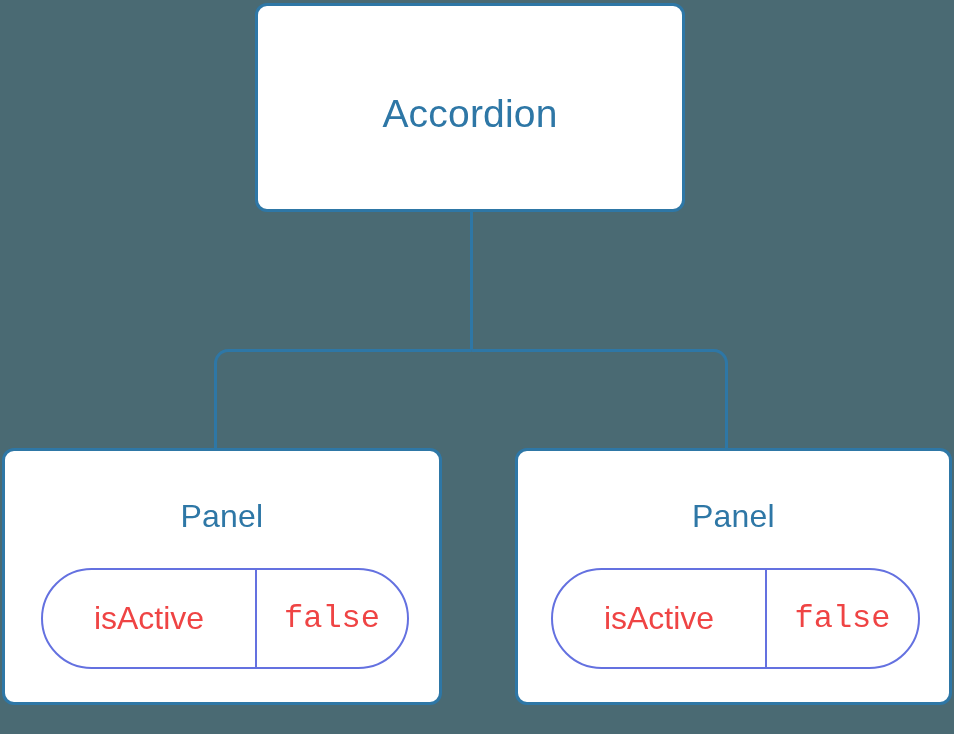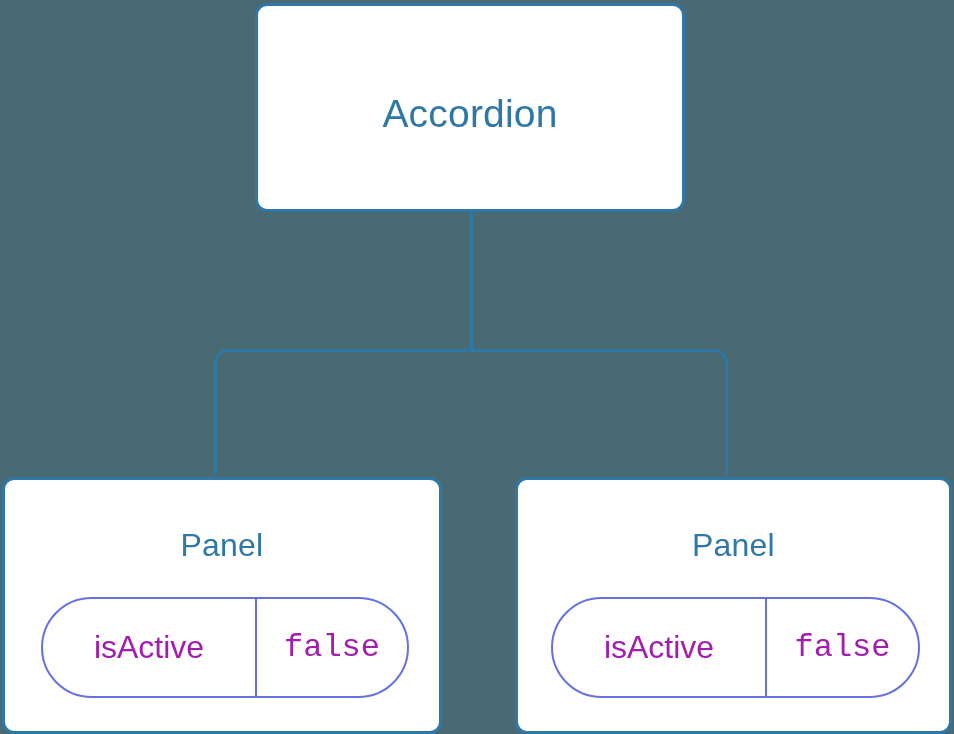--- a/index.html
+++ b/index.html
@@ -56,21 +56,21 @@
     width: 430px;
     height: 209px;
   }
   #node-accordion .node-title {
     top: 86px;
     font-size: 39px;
   }
 
   
   .panel-card {
-    top: 477px;
+    top: 448px;
     height: 257px;
   }
   #node-panel-0 {
     left: 2px;
     width: 440px;
   }
   #node-panel-1 {
     left: 515px;
     width: 437px;
   }
@@ -98,21 +98,21 @@
   #node-panel-1 .prop-pill {
     left: 33px;
     width: 369px;
   }
 
   .prop-key,
   .prop-val {
     display: flex;
     align-items: center;
     justify-content: center;
-    color: #a21caf;
+    color: #ef4444;
     font-size: 32px;
     font-weight: 400;
     white-space: nowrap;
     box-sizing: border-box;
   }
   .prop-key {
     width: 214px;
     border-right: 2px solid #6471e0;
   }
   .prop-val {

